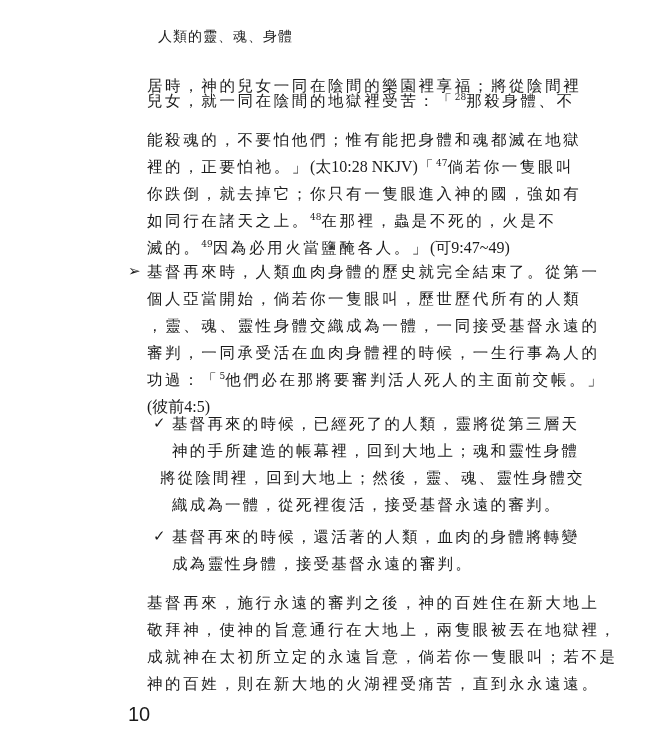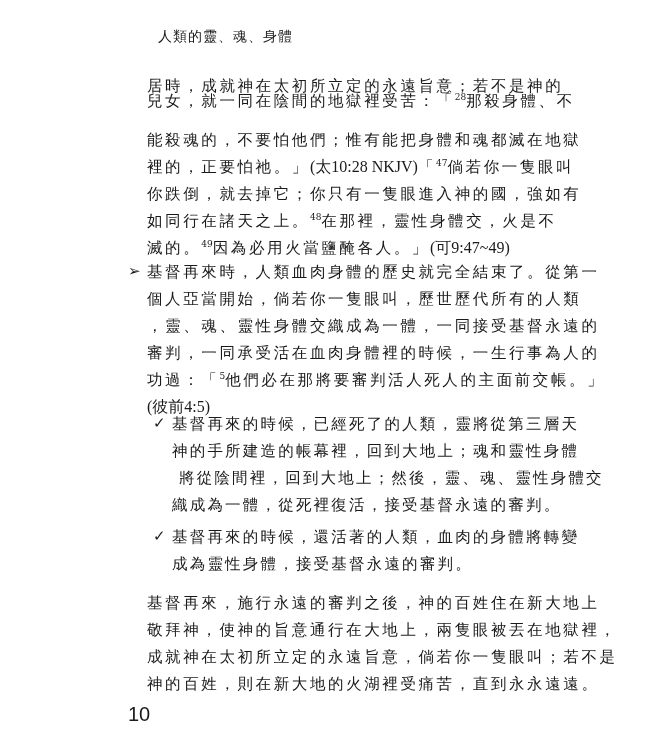--- a/index.html
+++ b/index.html
@@ -11,44 +11,44 @@
   .ref { letter-spacing:0; font-family:"Liberation Serif", serif; font-size:16px;text-align:center; }
   .marker { position:absolute; font-size:15px; }
   .pagenum { position:absolute; left:128px; top:703px; font-size:20px; font-family:Liberation Sans, sans-serif; }
 </style>
 </head>
 <body>
 
 <div class="header">人類的靈、魂、身體</div>
 
 <div>
-  <div class="line" style="left:147px;top:76px">居時，成就神在太初所立定的永遠旨意；若不是神的</div>
+  <div class="line" style="left:147px;top:76px">居時，神的兒女一同在陰間的樂園裡享福；將從陰間裡</div>
   <div class="line" style="left:147px;top:91px"><span>兒女，就一同在陰間的地獄裡受苦：「</span><sup>28</sup><span>那殺身體、不</span></div>
   <div class="line" style="left:147px;top:130px">能殺魂的，不要怕他們；惟有能把身體和魂都滅在地獄</div>
   <div class="line" style="left:147px;top:157px"><span>裡的，正要怕祂。」</span><span class="ref">(太10:28 NKJV)</span><span>「</span><sup>47</sup><span>倘若你一隻眼叫</span></div>
   <div class="line" style="left:147px;top:184px">你跌倒，就去掉它；你只有一隻眼進入神的國，強如有</div>
-  <div class="line" style="left:147px;top:211px"><span>如同行在諸天之上。</span><sup>48</sup><span>在那裡，靈性身體交，火是不</span></div>
+  <div class="line" style="left:147px;top:211px"><span>如同行在諸天之上。</span><sup>48</sup><span>在那裡，蟲是不死的，火是不</span></div>
   <div class="line" style="left:147px;top:238px"><span>滅的。</span><sup>49</sup><span>因為必用火當鹽醃各人。」</span><span class="ref">(可9:47~49)</span></div>
 </div>
 
 <div>
   <span class="marker" style="left:128px;top:262px">➢</span>
   <div class="line" style="left:147px;top:262px">基督再來時，人類血肉身體的歷史就完全結束了。從第一</div>
   <div class="line" style="left:147px;top:289px">個人亞當開始，倘若你一隻眼叫，歷世歷代所有的人類</div>
   <div class="line" style="left:147px;top:316px">，靈、魂、靈性身體交織成為一體，一同接受基督永遠的</div>
   <div class="line" style="left:147px;top:343px">審判，一同承受活在血肉身體裡的時候，一生行事為人的</div>
   <div class="line" style="left:147px;top:370px"><span>功過：「</span><sup>5</sup><span>他們必在那將要審判活人死人的主面前交帳。」</span></div>
   <div class="line ref" style="left:147px;top:397px">(彼前4:5)</div>
 </div>
 
 <div>
   <span class="marker" style="left:153px;top:414px">✓</span>
   <div class="line" style="left:172px;top:414px;letter-spacing:2.2px">基督再來的時候，已經死了的人類，靈將從第三層天</div>
   <div class="line" style="left:172px;top:441px;letter-spacing:2.2px">神的手所建造的帳幕裡，回到大地上；魂和靈性身體</div>
-  <div class="line" style="left:179px;top:468px;letter-spacing:2.2px">將從陰間裡，回到大地上；然後，靈、魂、靈性身體交</div>
+  <div class="line" style="left:160px;top:468px;letter-spacing:2.2px">將從陰間裡，回到大地上；然後，靈、魂、靈性身體交</div>
   <div class="line" style="left:172px;top:495px;letter-spacing:2.2px">織成為一體，從死裡復活，接受基督永遠的審判。</div>
 </div>
 
 <div>
   <span class="marker" style="left:153px;top:527px">✓</span>
   <div class="line" style="left:172px;top:527px;letter-spacing:2.2px">基督再來的時候，還活著的人類，血肉的身體將轉變</div>
   <div class="line" style="left:172px;top:554px;letter-spacing:2.2px">成為靈性身體，接受基督永遠的審判。</div>
 </div>
 
 <div>

